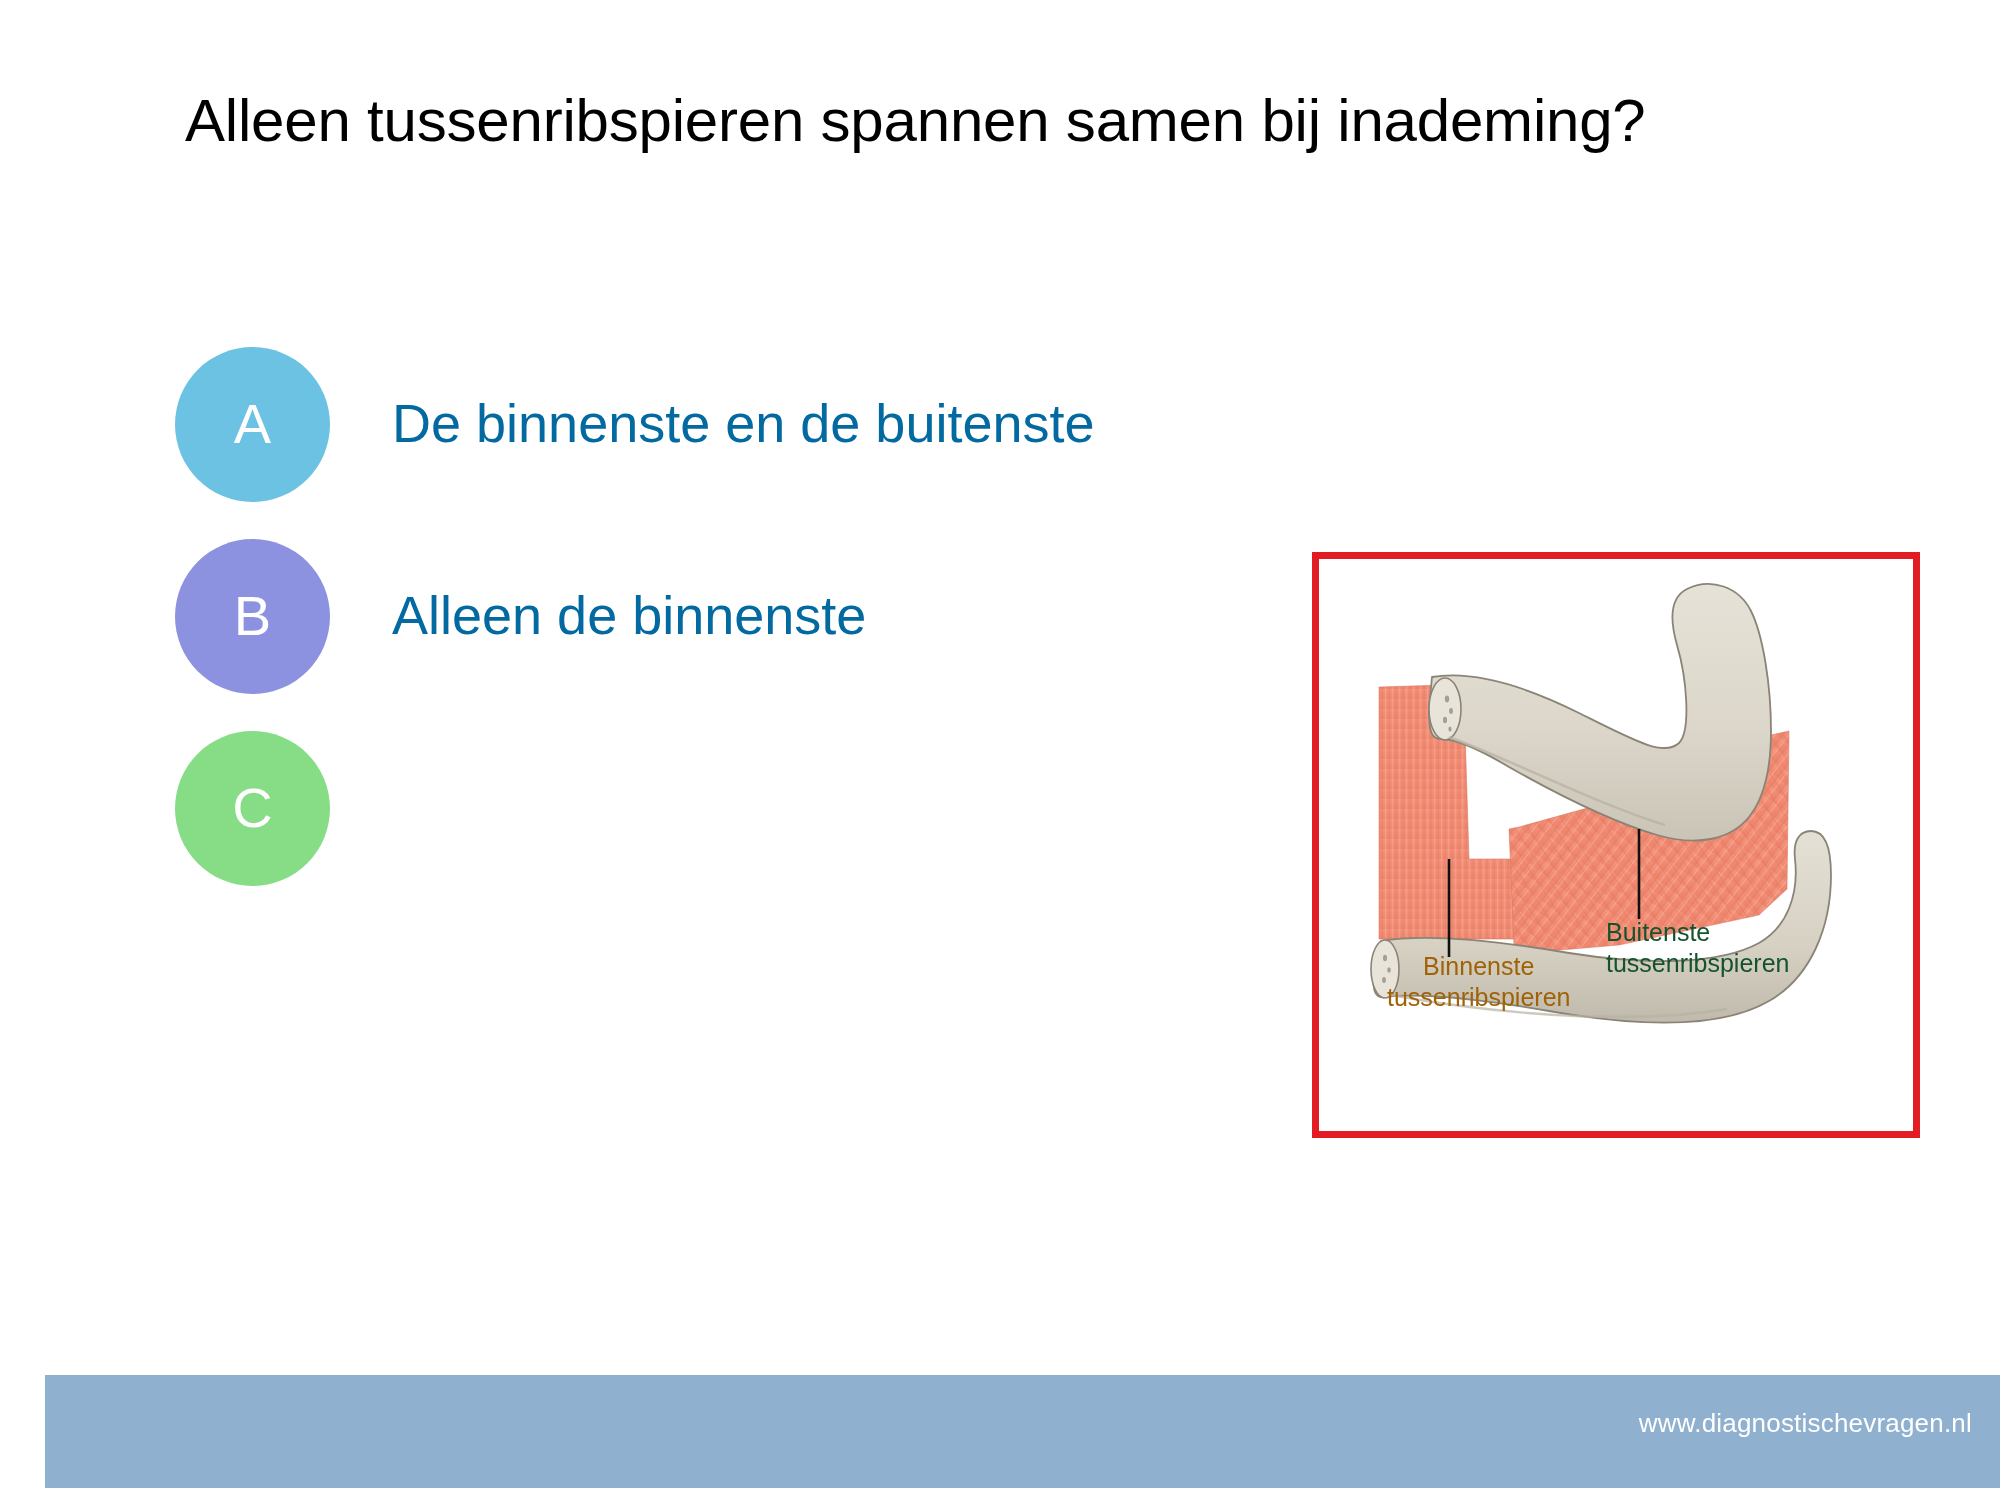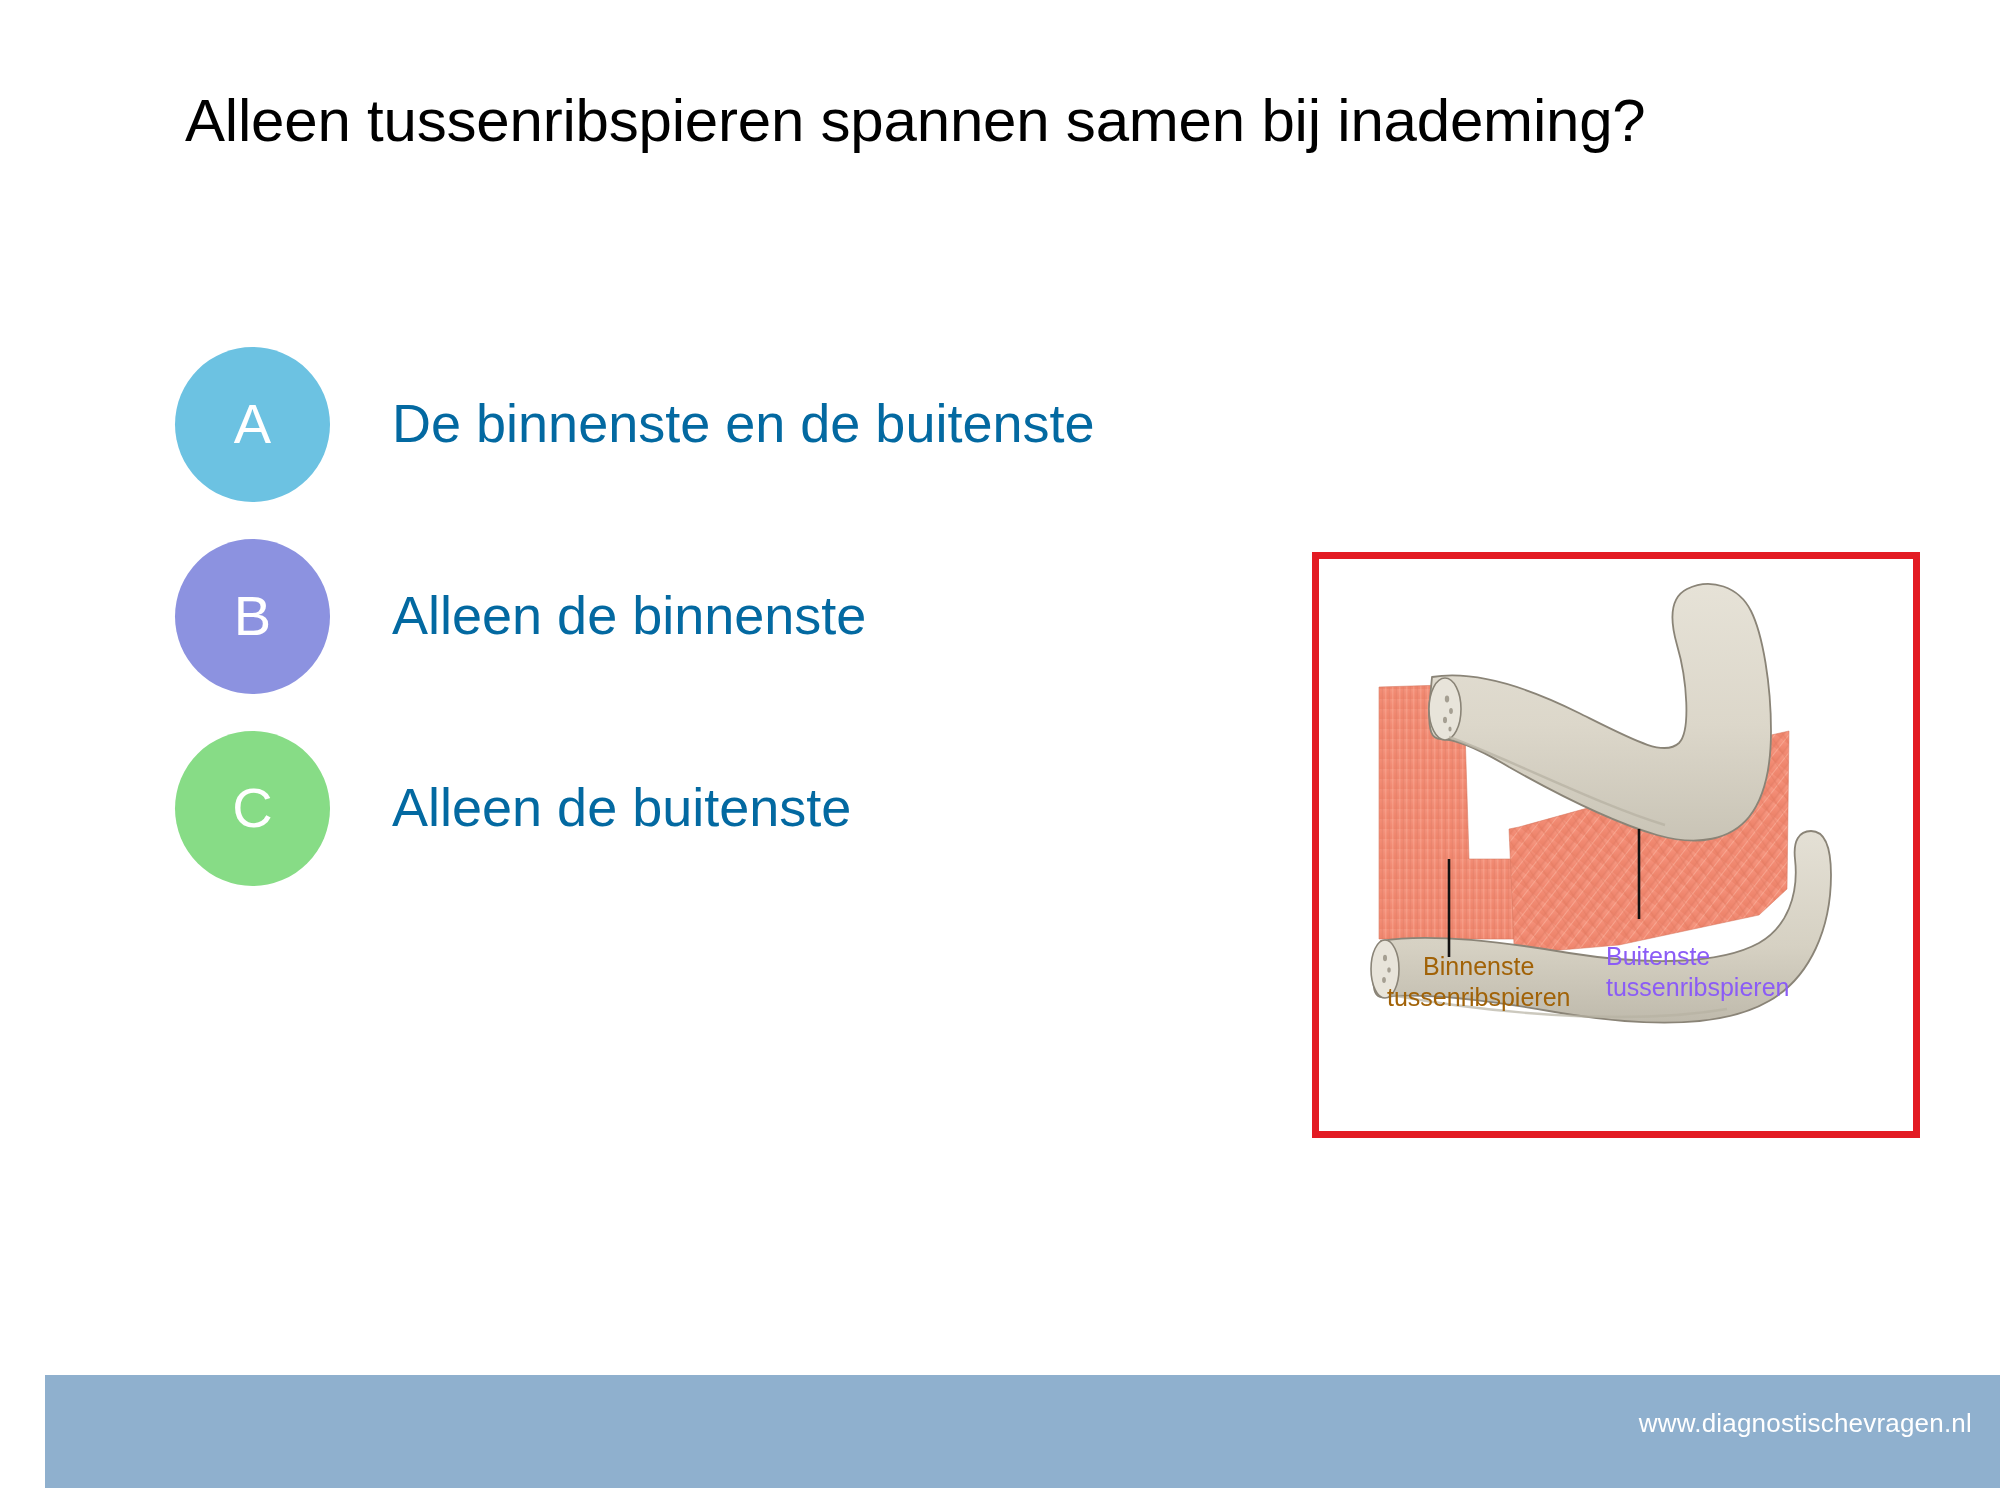--- a/index.html
+++ b/index.html
@@ -105,24 +105,23 @@
     font-weight: 400;
     white-space: nowrap;
   }
   .fig-label.inner-lbl {
     color: #a16207;
     left: 68px;
     top: 392px;
     text-align: center;
   }
   .fig-label.outer-lbl {
-    color: #8b5cf6;
+    color: #14532d;
     left: 287px;
     top: 358px;
-    margin-top: 24px;
   }
 
   
   .footer-bar {
     position: absolute;
     left: 45px;
     top: 1375px;
     width: 1955px;
     height: 113px;
     background: #8FB0CE;
@@ -151,21 +150,20 @@
       <div class="answer-text">De binnenste en de buitenste</div>
     </div>
 
     <div class="answer-row">
       <div class="answer-bullet b">B</div>
       <div class="answer-text">Alleen de binnenste</div>
     </div>
 
     <div class="answer-row">
       <div class="answer-bullet c">C</div>
-      <div class="answer-text">Alleen de buitenste</div>
     </div>
 
   </div>
 
   <div class="figure-frame">
     <div class="figure-inner">
 
       <svg class="figure-svg" viewBox="0 0 594 572" preserveAspectRatio="none">
         <defs>
           <linearGradient id="boneGrad" x1="0" y1="0" x2="0" y2="1">

